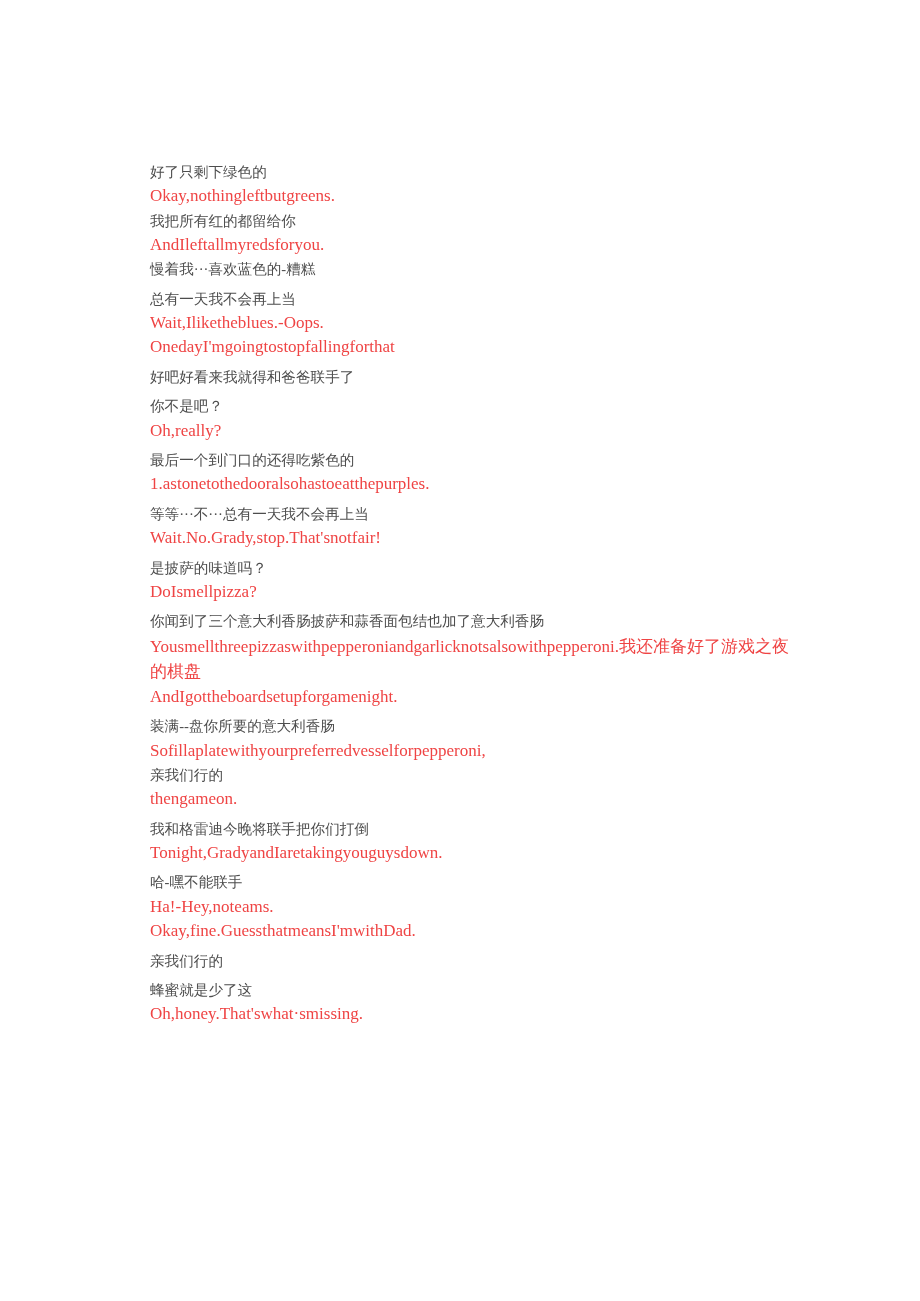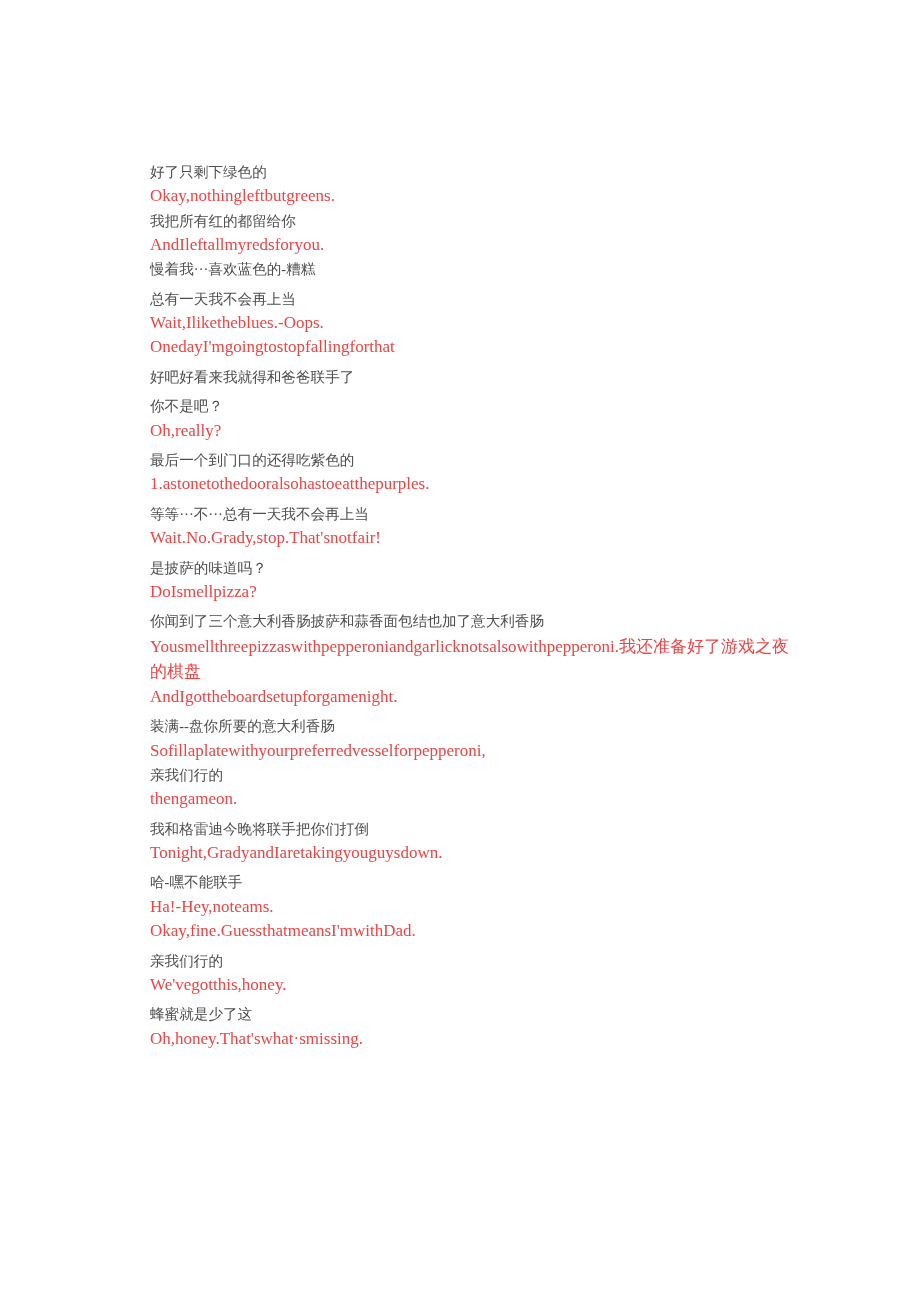--- a/index.html
+++ b/index.html
@@ -85,17 +85,16 @@
       <div class="line zh cue">装满--盘你所要的意大利香肠</div>
       <div class="line en">Sofillaplatewithyourpreferredvesselforpepperoni,</div>
       <div class="line zh tight">亲我们行的</div>
       <div class="line en">thengameon.</div>
       <div class="line zh cue">我和格雷迪今晚将联手把你们打倒</div>
       <div class="line en">Tonight,GradyandIaretakingyouguysdown.</div>
       <div class="line zh cue">哈-嘿不能联手</div>
       <div class="line en">Ha!-Hey,noteams.</div>
       <div class="line en">Okay,fine.GuessthatmeansI'mwithDad.</div>
       <div class="line zh cue">亲我们行的</div>
-      <div class="line en">We'vegotthis,honey.</div>
       <div class="line zh cue">蜂蜜就是少了这</div>
       <div class="line en">Oh,honey.That'swhat·smissing.</div>
     </div>
 </div>
 
 </body></html>

